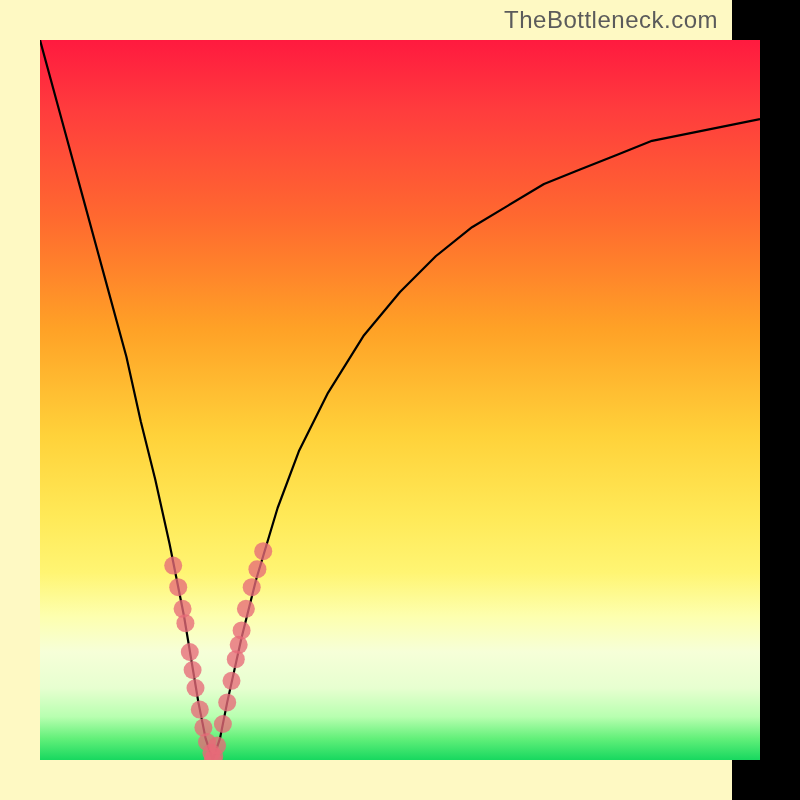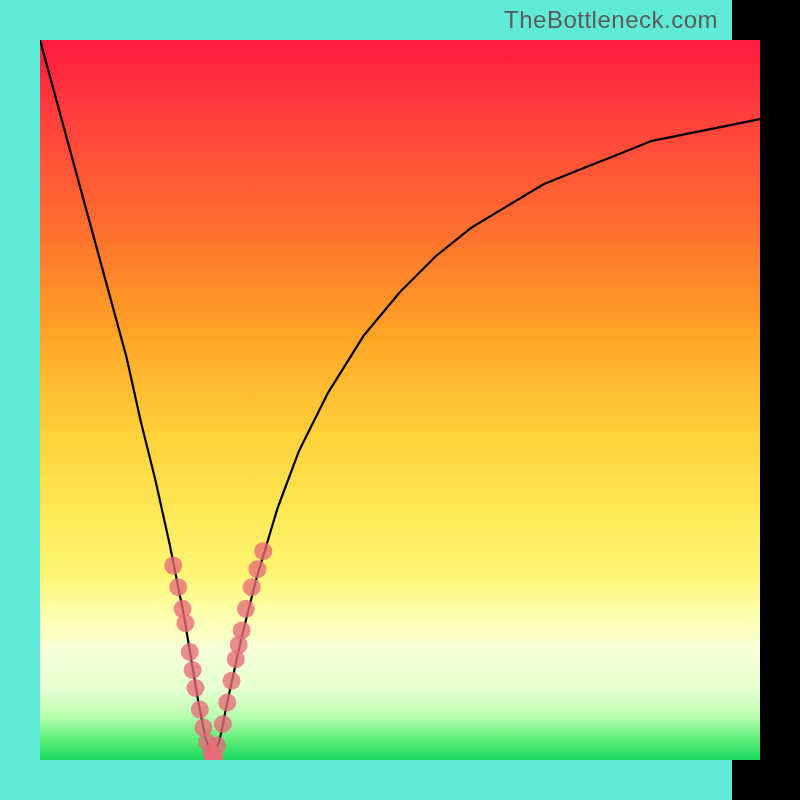--- a/index.html
+++ b/index.html
@@ -10,21 +10,21 @@
     background: #000;
     font-family: Arial, Helvetica, sans-serif;
     overflow: hidden;
   }
   .frame {
     position: absolute;
     left: 0;
     top: 0;
     width: 732px;
     height: 800px;
-    background: #5eead4;
+    background: #fef9c3;
   }
   .plot {
     position: absolute;
     left: 40px;
     top: 40px;
     width: 720px;
     height: 720px;
     
     background: linear-gradient(to bottom,
       #ff1a3f 0%,

